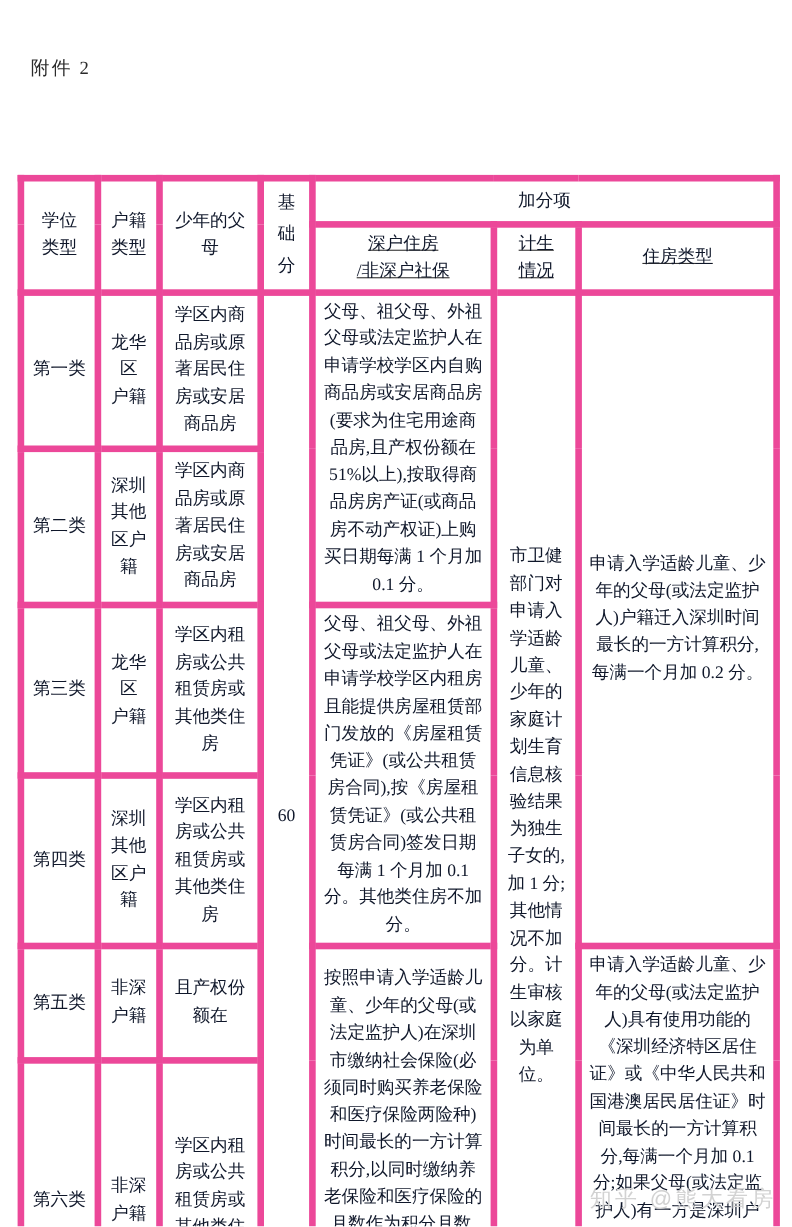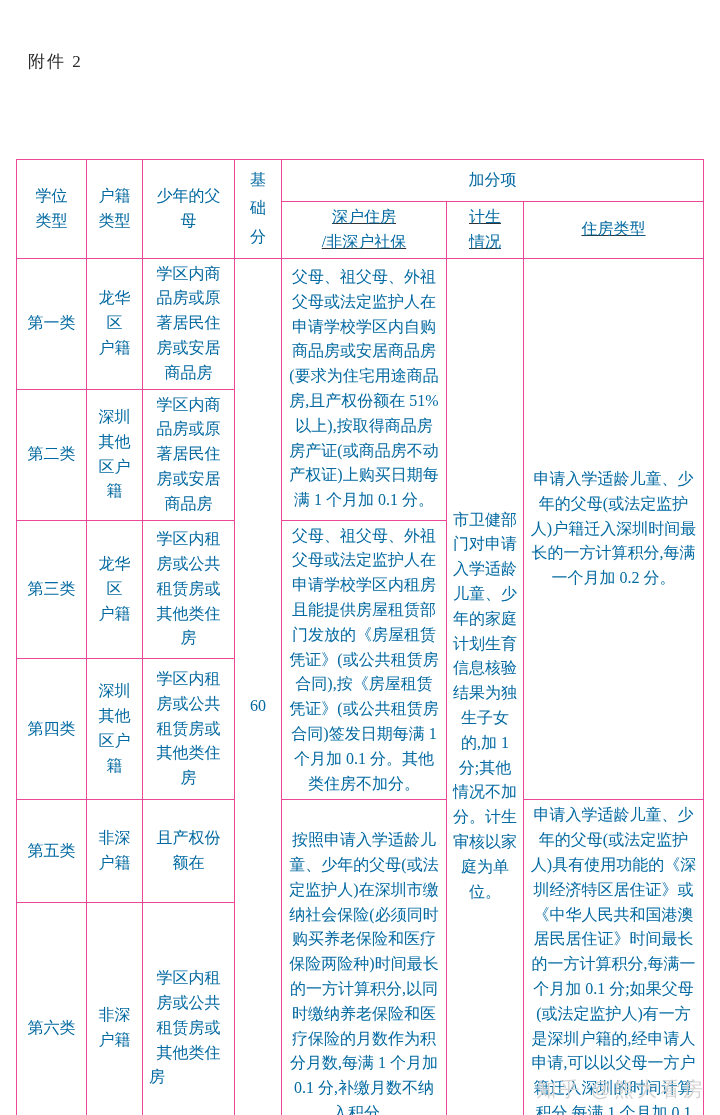--- a/index.html
+++ b/index.html
@@ -15,22 +15,22 @@
   }
   .doc-title {
     position:absolute; left:40px; top:96px;
     font-size:29px; font-weight:bold; color:#161616; letter-spacing:1px;
   }
   table.points {
     position:absolute; left:16px; top:159px; width:687px;
     border-collapse:collapse; table-layout:fixed;
   }
   table.points td {
-    border:1px solid #ec4899; vertical-align:middle;
-    text-align:center; font-size:16px; color:#0369a1;
+    border:6px solid #ec4899; vertical-align:middle;
+    text-align:center; font-size:16px; color:#0f172a;
     padding:3px 6px; line-height:1.55;
   }
   col.c1{width:70px;} col.c2{width:56px;} col.c3{width:92px;}
   col.c4{width:47px;} col.c5{width:165px;} col.c6{width:77px;} col.c7{width:180px;}
   tr.hrow1{height:42px;} tr.hrow2{height:56px;text-decoration:underline;}
   tr.r1{height:112px;} tr.r2{height:116px;} tr.r3{height:110px;}
   tr.r4{height:134px;} tr.r5{height:89px;} tr.r6{height:218px;}
   td.hd { font-size:16px; color:#333; }
   .pre { white-space:pre-line; }
   .vert {

